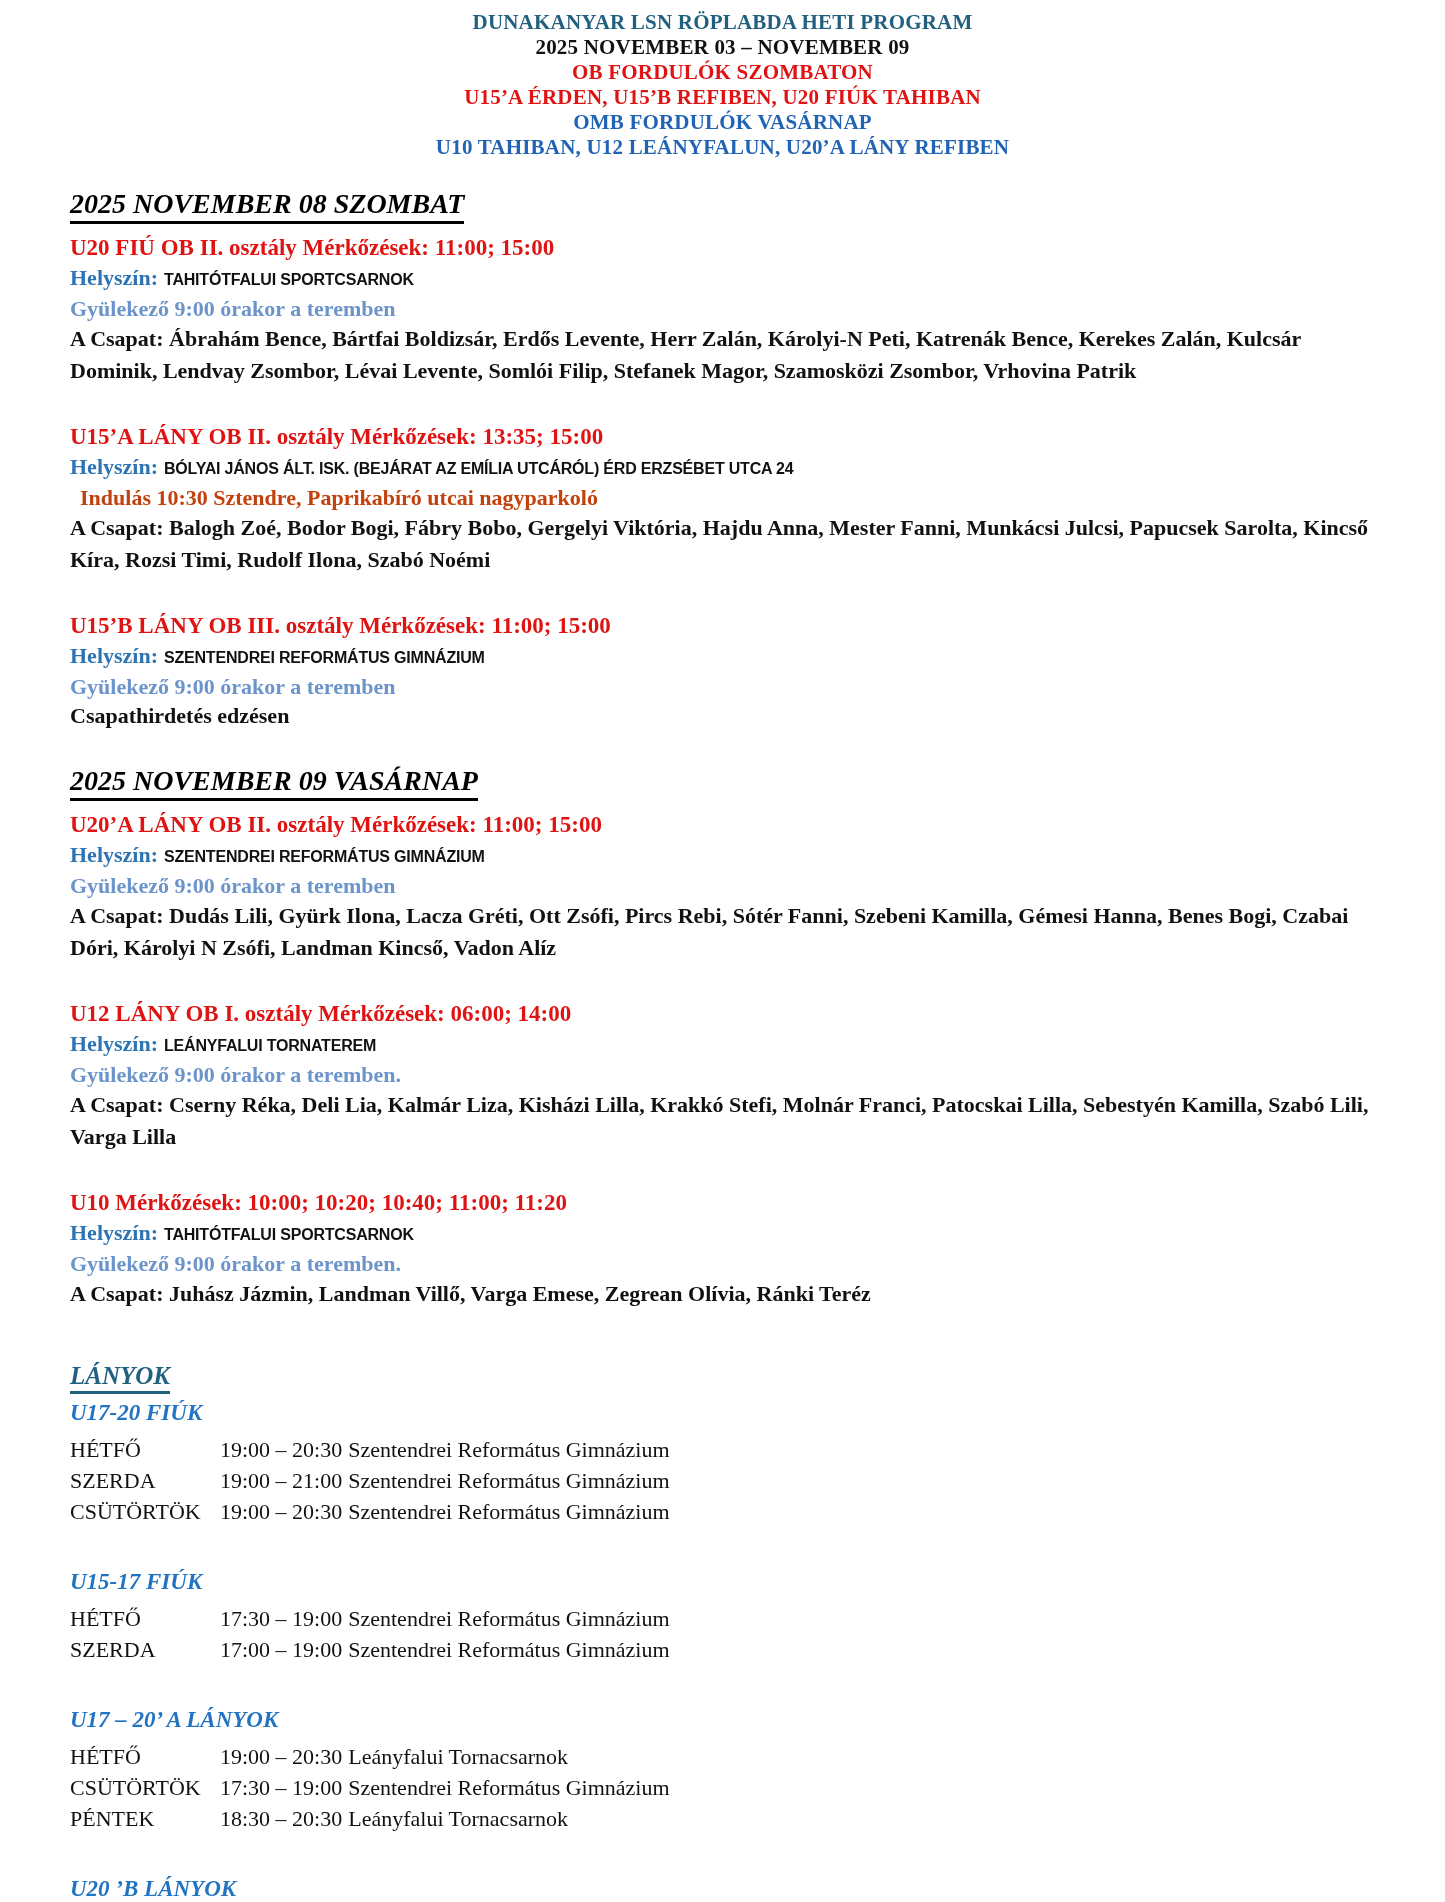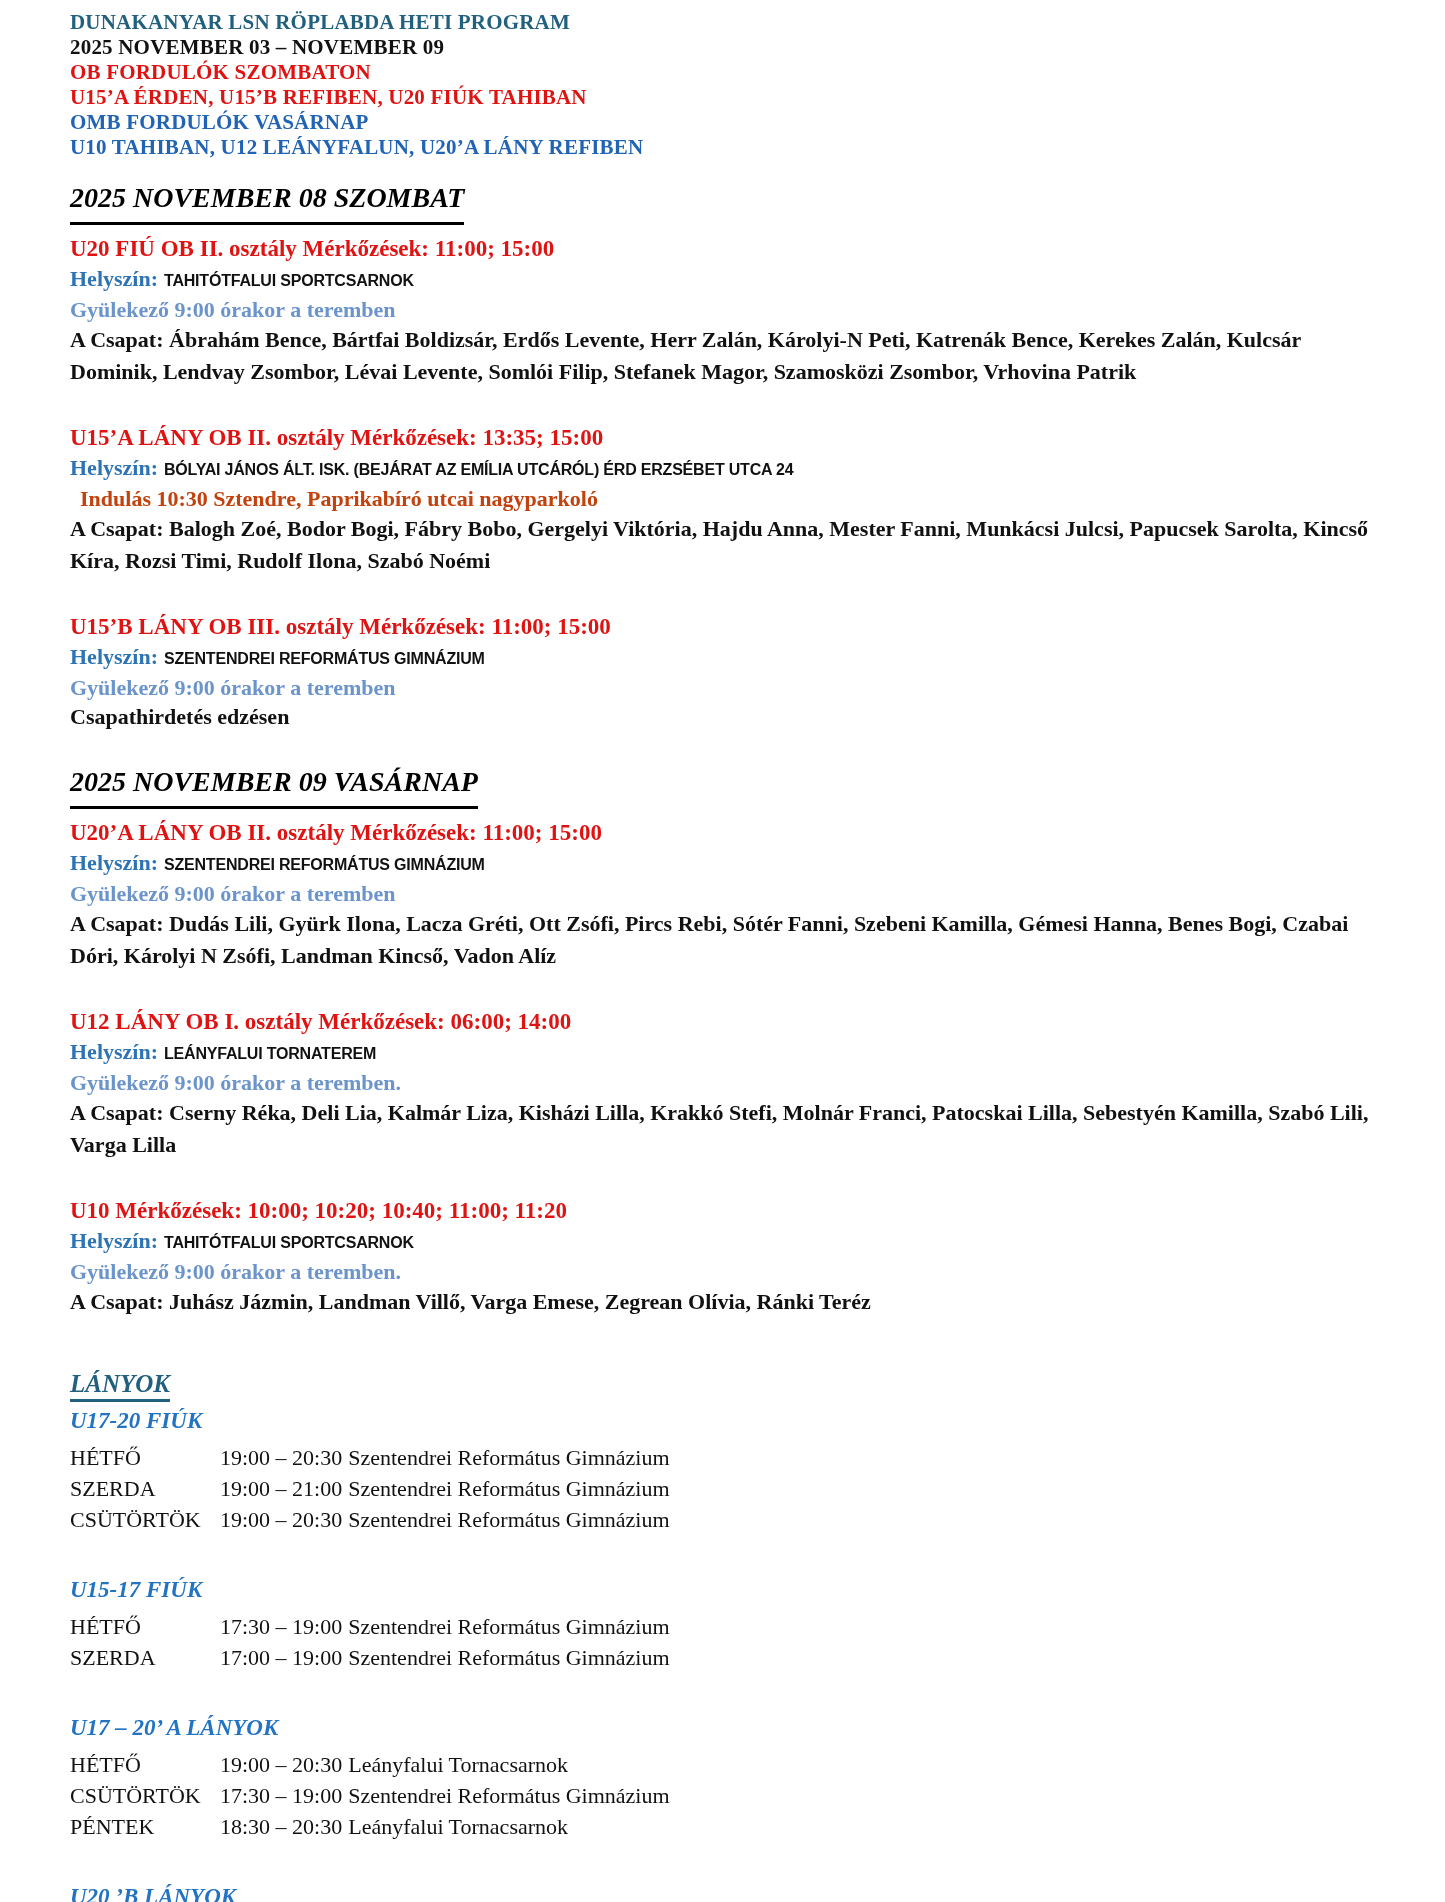--- a/index.html
+++ b/index.html
@@ -5,34 +5,34 @@
   html,body { margin:0; padding:0; background:#ffffff; }
   body {
     width:1445px; min-height:1902px;
     font-family:"Liberation Serif", serif;
     color:#111;
     -webkit-font-smoothing:antialiased;
   }
   .page { box-sizing:border-box; width:1445px; min-height:1902px; padding:10px 70px 30px 70px; }
 
   
-  .page-header { margin-bottom:22px; }
+  .page-header { text-align:center; margin-bottom:28px; }
   .ph-line { font-weight:bold; font-size:21px; line-height:25px; letter-spacing:0.2px; }
   .ph-title { color:#21607f; }
   .ph-date  { color:#111; }
   .ph-red   { color:#e01313; }
   .ph-blue  { color:#2163b5; }
 
   
   .day-heading {
     display:inline-block;
     font-size:28px; font-weight:bold; font-style:italic;
     color:#000;
     border-bottom:3px solid #000;
-    padding-bottom:8px; margin:0 0 8px 0;
+    padding-bottom:1px; margin:0 0 8px 0;
   }
   .day-block { margin-bottom:28px; }
 
   
   .match-section { margin-bottom:34px; }
   .sec-title { color:#e01313; font-weight:bold; font-size:23px; line-height:31px; }
   .sec-line  { font-size:22px; line-height:29px; font-weight:bold; }
   .venue-label { color:#2e74b5; margin-right:6px; }
   .venue-name  { font-family:"Liberation Sans", sans-serif; font-size:16px; letter-spacing:-0.2px; color:#111; }
   .meet { color:#6b94cb; }

